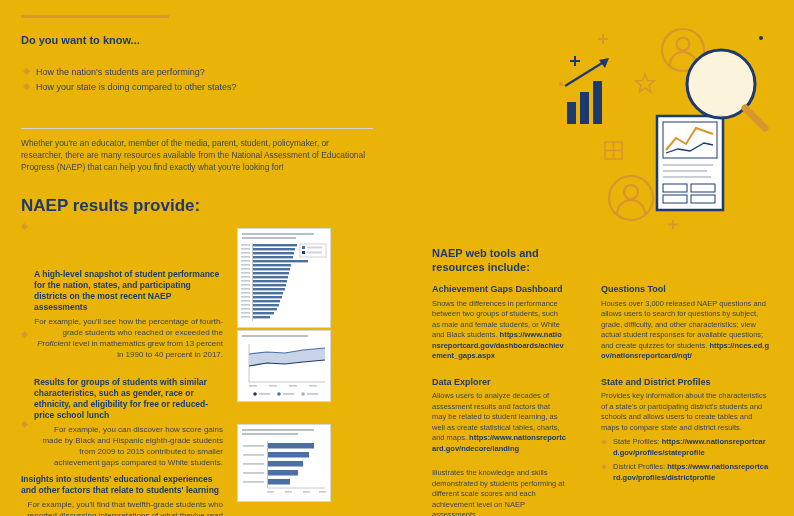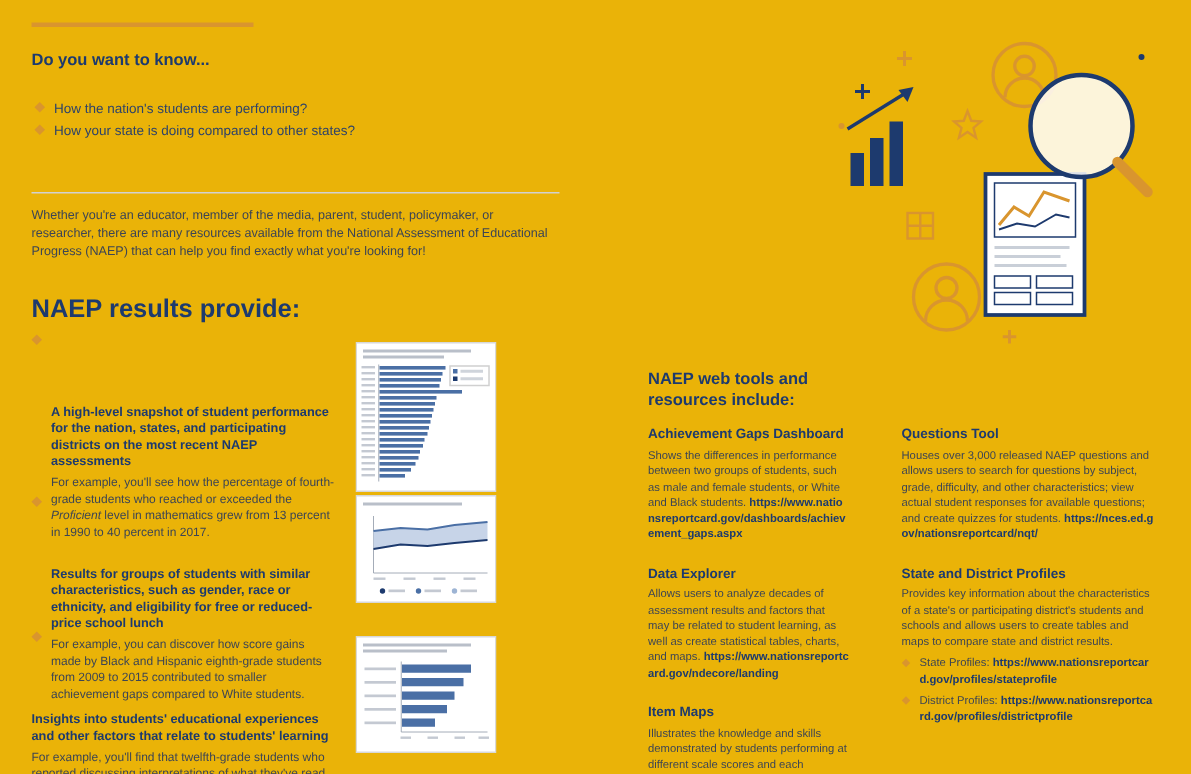--- a/index.html
+++ b/index.html
@@ -13,21 +13,21 @@
   .b-row{display:flex;align-items:flex-start;margin-bottom:4px;font-size:9px;color:#2e4369;line-height:1.25;}
   .diamond{flex:none;width:5px;height:5px;background:#d9952e;transform:rotate(45deg);margin:2px 7px 0 1px;}
   .diamond.sm{width:4px;height:4px;margin-top:3px;}
   .em{font-style:italic;}
   .divider{position:absolute;left:21px;top:128px;width:352px;height:1px;background:#d2d2d2;}
   .intro{position:absolute;left:21px;top:138px;width:350px;font-size:8.4px;line-height:1.4;color:#3d4554;}
   .results-h{position:absolute;left:21px;top:196px;font-size:17px;font-weight:bold;color:#1d3a6e;}
   .result{position:absolute;left:21px;width:202px;display:flex;}
   .r1{top:222px;} .r2{top:330px;} .r3{top:420px;flex-direction:column;}
   .r-title{font-size:8.5px;font-weight:bold;color:#1d3a6e;line-height:1.3;margin-bottom:4px;margin-top:47px;}
-  .r-example{font-size:8px;color:#3d4554;line-height:1.35;}
+  .r-example{font-size:8px;color:#3d4554;line-height:1.35;text-align:right;}
   .thumb{position:absolute;left:237px;width:94px;}
   .t1{top:228px;} .t2{top:330px;} .t3{top:424px;}
   .illus{position:absolute;left:553px;top:22px;width:224px;height:214px;}
   .tools-h{position:absolute;left:432px;top:247px;width:120px;font-size:11px;font-weight:bold;color:#1d3a6e;line-height:1.25;}
   .col{position:absolute;top:283px;font-size:7.5px;color:#3d4554;line-height:1.4;}
   .col1{left:432px;width:134px;}
   .col2{left:601px;width:170px;}
   .tool{margin-bottom:14px;}
   .tool-name{font-size:9px;font-weight:bold;color:#1d3a6e;margin-bottom:3px;}
   .url{font-weight:bold;color:#1d3a6e;word-break:break-all;}
@@ -266,21 +266,20 @@
     <div class="col col1">
       <div class="tool">
         <div class="tool-name">Achievement Gaps Dashboard</div>
         <div><span>Shows the differences in performance between two groups of students, such as male and female students, or White and Black students. </span><span class="url">https://www.nationsreportcard.gov/dashboards/achievement_gaps.aspx</span></div>
       </div>
       <div class="tool">
         <div class="tool-name">Data Explorer</div>
         <div><span>Allows users to analyze decades of assessment results and factors that may be related to student learning, as well as create statistical tables, charts, and maps. </span><span class="url">https://www.nationsreportcard.gov/ndecore/landing</span></div>
       </div>
       <div class="tool">
-        <div class="tool-name">Item Maps</div>
         <div><span>Illustrates the knowledge and skills demonstrated by students performing at different scale scores and each achievement level on NAEP assessments. </span></div>
       </div>
     </div>
 
     <div class="col col2">
       <div class="tool">
         <div class="tool-name">Questions Tool</div>
         <div><span>Houses over 3,000 released NAEP questions and allows users to search for questions by subject, grade, difficulty, and other characteristics; view actual student responses for available questions; and create quizzes for students. </span><span class="url">https://nces.ed.gov/nationsreportcard/nqt/</span></div>
       </div>
       <div class="tool">

